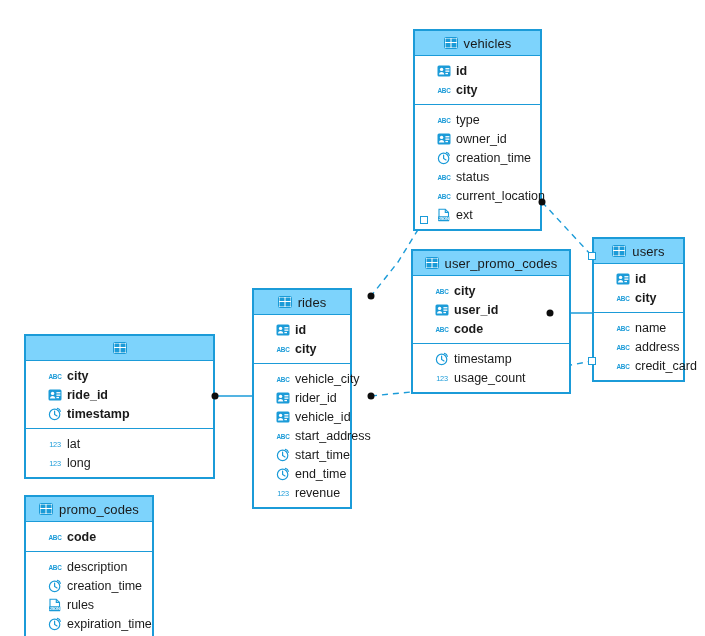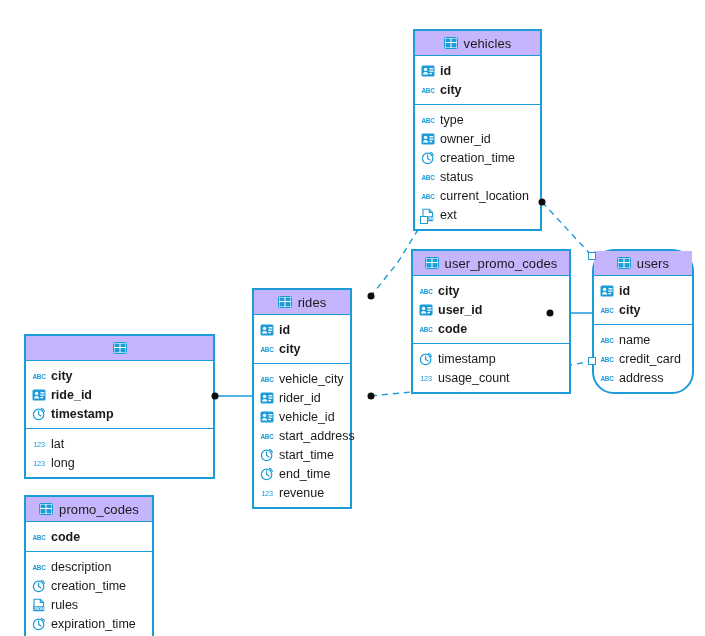--- a/index.html
+++ b/index.html
@@ -40,21 +40,21 @@
 
   .table-header {
     box-sizing: border-box;
     height: 25px;
     border-bottom: 1px solid #1b9bd8;
     display: flex;
     align-items: center;
     justify-content: center;
     gap: 6px;
     padding: 0 6px;
-    background: #c4b5fd;
+    background: #7dd3fc;
   }
   .table-title {
     font-size: 13px;
     color: #1a1a1a;
     white-space: nowrap;
     letter-spacing: 0.1px;
   }
 
   .field-group {
     box-sizing: border-box;
@@ -62,21 +62,21 @@
   }
   .field-group.keys {
     border-bottom: 1px solid #1b9bd8;
   }
 
   .field-row {
     display: flex;
     align-items: center;
     gap: 5px;
     height: 19px;
-    padding: 0 6px 0 6px;
+    padding: 0 6px 0 22px;
     white-space: nowrap;
   }
   .field-label {
     font-size: 12.5px;
     color: #1a1a1a;
   }
   .field-row.pk .field-label {
     font-weight: bold;
   }
 
@@ -276,21 +276,21 @@
         <div class="field-row">
           <span class="ico">
             <svg width="14" height="14" viewBox="0 0 14 14">
               <text x="7" y="9.8" font-family="Liberation Sans, sans-serif" font-size="7.4" fill="#1b9bd8" text-anchor="middle" letter-spacing="-0.3">123</text>
             </svg>
           </span>
           <span class="field-label">usage_count</span>
         </div>
       </div>
     </div>
-    <div class="table-box" style="left: 592px; top: 249px; width: 102px; border-radius: 22px;">
+    <div class="table-box" style="left: 592px; top: 237px; width: 93px;">
       <div class="table-header">
         <span class="ico">
           <svg width="14" height="14" viewBox="0 0 14 14">
             <rect x="0.5" y="1.5" width="13" height="11" rx="1" fill="#ffffff" stroke="#1b9bd8" stroke-width="1"></rect>
             <rect x="1.5" y="2.5" width="5" height="3.5" fill="#1b9bd8"></rect>
             <rect x="7.5" y="2.5" width="5" height="3.5" fill="#1b9bd8"></rect>
             <rect x="1.5" y="7" width="5" height="4.5" fill="#1b9bd8"></rect>
             <rect x="7.5" y="7" width="5" height="4.5" fill="#1b9bd8"></rect>
           </svg>
         </span>
@@ -327,29 +327,29 @@
             </svg>
           </span>
           <span class="field-label">name</span>
         </div>
         <div class="field-row">
           <span class="ico">
             <svg width="14" height="14" viewBox="0 0 14 14">
               <text x="7" y="9.6" font-family="Liberation Sans, sans-serif" font-size="6.4" font-weight="bold" fill="#1b9bd8" text-anchor="middle" letter-spacing="-0.2">ABC</text>
             </svg>
           </span>
+          <span class="field-label">address</span>
+        </div>
+        <div class="field-row">
+          <span class="ico">
+            <svg width="14" height="14" viewBox="0 0 14 14">
+              <text x="7" y="9.6" font-family="Liberation Sans, sans-serif" font-size="6.4" font-weight="bold" fill="#1b9bd8" text-anchor="middle" letter-spacing="-0.2">ABC</text>
+            </svg>
+          </span>
           <span class="field-label">credit_card</span>
-        </div>
-        <div class="field-row">
-          <span class="ico">
-            <svg width="14" height="14" viewBox="0 0 14 14">
-              <text x="7" y="9.6" font-family="Liberation Sans, sans-serif" font-size="6.4" font-weight="bold" fill="#1b9bd8" text-anchor="middle" letter-spacing="-0.2">ABC</text>
-            </svg>
-          </span>
-          <span class="field-label">address</span>
         </div>
       </div>
     </div>
     <div class="table-box" style="left: 252px; top: 288px; width: 100px;">
       <div class="table-header">
         <span class="ico">
           <svg width="14" height="14" viewBox="0 0 14 14">
             <rect x="0.5" y="1.5" width="13" height="11" rx="1" fill="#ffffff" stroke="#1b9bd8" stroke-width="1"></rect>
             <rect x="1.5" y="2.5" width="5" height="3.5" fill="#1b9bd8"></rect>
             <rect x="7.5" y="2.5" width="5" height="3.5" fill="#1b9bd8"></rect>

